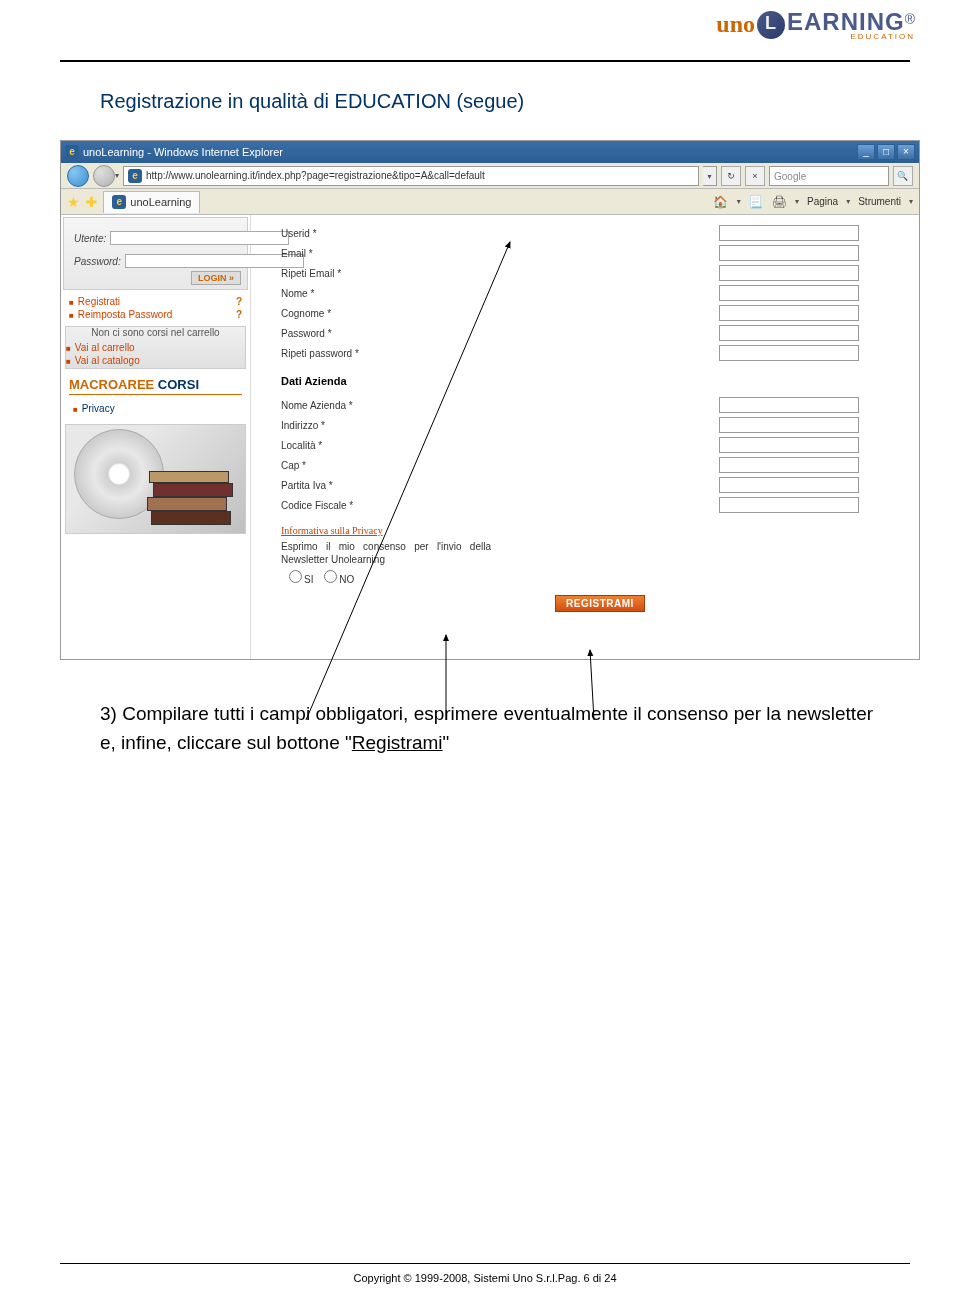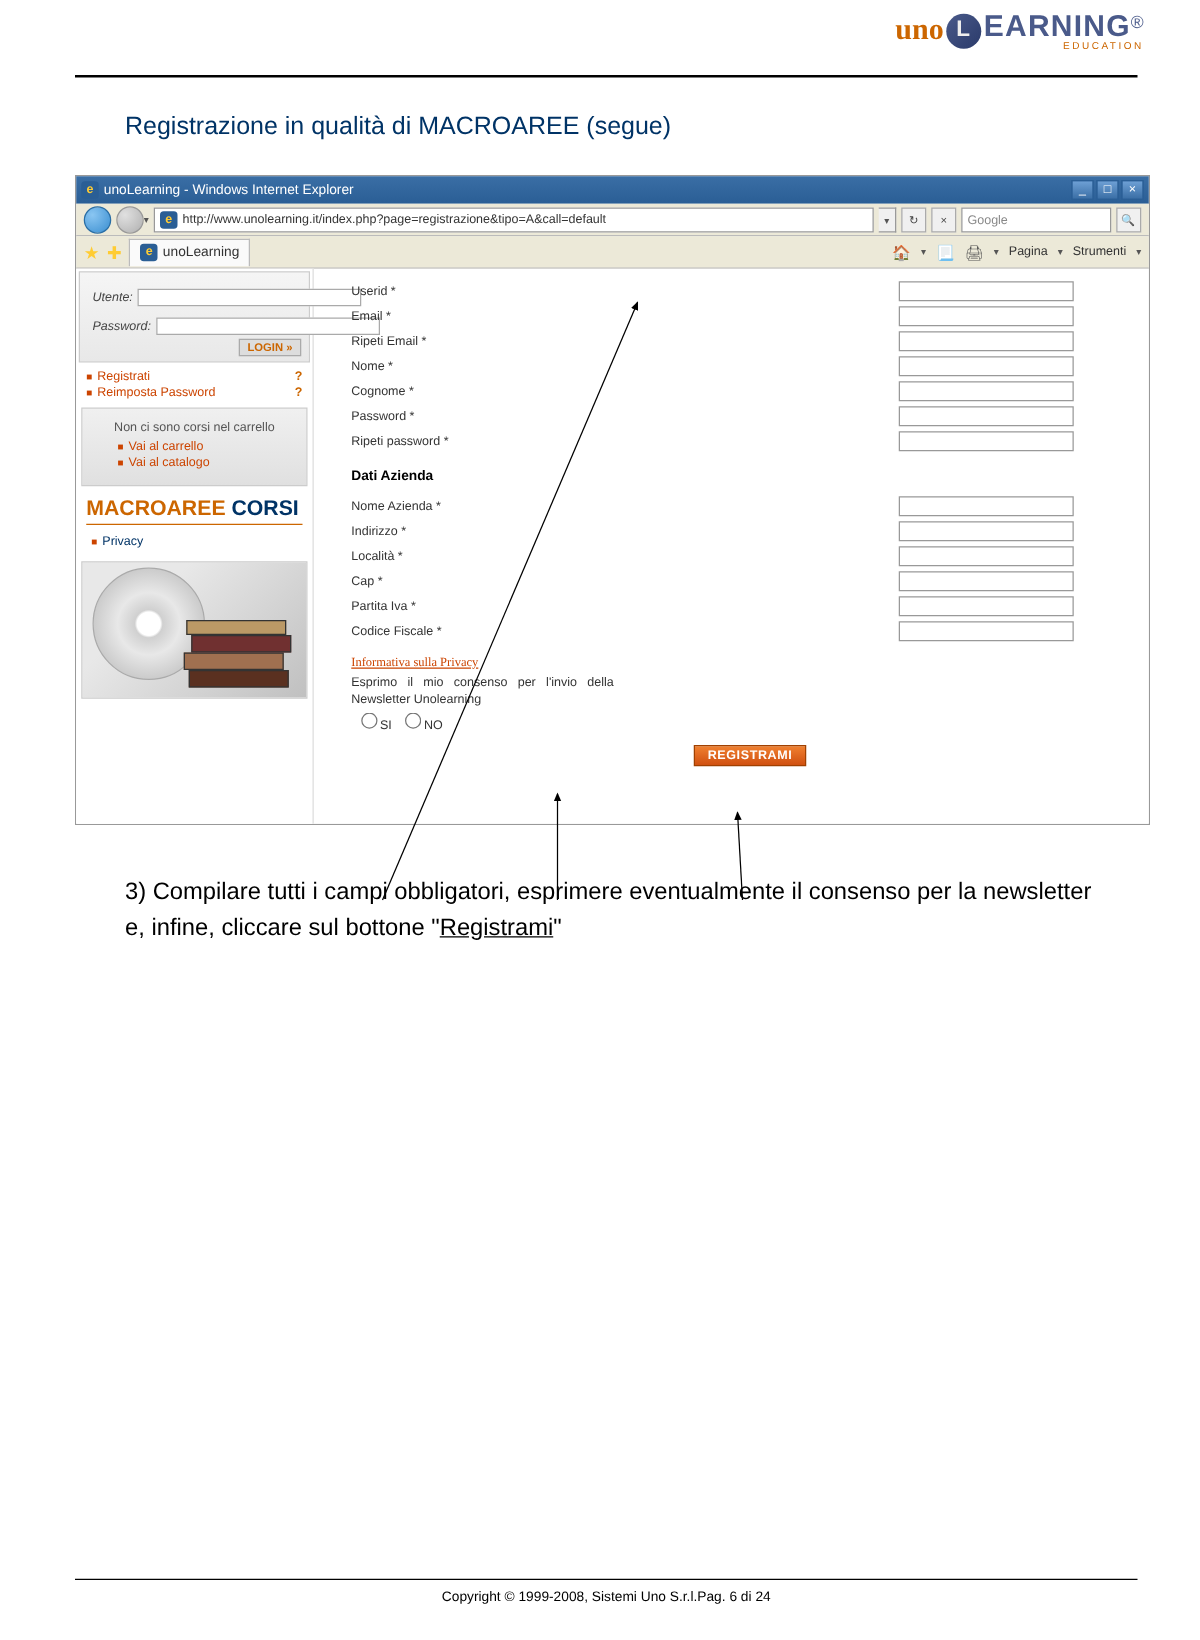--- a/index.html
+++ b/index.html
@@ -51,24 +51,24 @@
   .login-row input { flex:1; height: 14px; border: 1px solid #aaa; background:#fff;}
   .login-btn-row { text-align: right; margin-top: 2px; }
   .login-btn { background: #ddd; border: 1px solid #aaa; font-size: 9px; padding: 1px 6px; color: #cc6600; font-weight: bold;}
   .avatar { width: 26px; height: 26px; border-radius: 50%; background: radial-gradient(circle at 30% 30%, #ffe0c0, #f0c090); display:inline-block;}
   
   .side-links { margin: 6px 8px; font-size: 10px; }
   .side-link { color: #cc4400; margin: 2px 0; display: flex; align-items: center; justify-content: space-between;}
   .sq { color: #cc4400; margin-right: 4px; font-size: 8px;}
   .q-ico { color: #cc6600; font-weight: bold;}
   
-  .cart-box { background: linear-gradient(#f0f0f0,#e0e0e0); margin: 6px 4px; padding: 10px; font-size: 10px; color: #333; border: 1px solid #ccc;}
-  .cart-link { color: #cc4400; margin: 2px 18px; display:block; }
-  
-  .macro-hdr { margin: 8px 8px 2px 8px; font-size: 17px; }
+  .cart-box { background: linear-gradient(#f0f0f0,#e0e0e0); margin: 6px 4px; padding: 0; font-size: 10px; color: #333; border: 1px solid #ccc;}
+  .cart-link { color: #cc4400; margin: 2px 0; display:block; }
+  
+  .macro-hdr { margin: 8px 8px 2px 8px; font-size: 13px; }
   .macro-m { color: #cc6600; font-weight: bold;}
   .macro-c { color: #003366; font-weight: bold;}
   .macro-line { border-top: 1px solid #cc6600; margin: 2px 8px 8px 8px;}
   .privacy-item { margin: 4px 12px; font-size: 10px; color: #003366;}
   
   .cd-image { margin: 10px 4px; height: 110px; background: linear-gradient(135deg, #e8e8e8 30%, #c0c0c0); border: 1px solid #ccc; position: relative; overflow: hidden;}
   .cd-disc { position: absolute; width: 90px; height: 90px; border-radius: 50%; background: radial-gradient(circle, #fff 15%, #d0d0d0 18%, #e8e8e8 40%, #b0b0b0); left: 8px; top: 4px; border: 1px solid #aaa;}
   .books { position: absolute; right: 8px; bottom: 8px; width: 90px; height: 60px; }
   .book { position: absolute; width: 80px; height: 14px; border: 1px solid #333;}
   .b1 { background: #5a3020; bottom: 0; left: 4px;}
@@ -108,21 +108,21 @@
 <div class="page-header">
   <span class="logo-uno">uno</span>
   <span class="logo-circle"></span>
   <span>
     <span class="logo-earning">EARNING</span><span class="logo-reg">®</span>
     <span class="logo-edu">EDUCATION</span>
   </span>
 </div>
 <div class="hr1"></div>
 
-<div class="section-title">Registrazione in qualità di MACROAREE (segue)</div>
+<div class="section-title">Registrazione in qualità di EDUCATION (segue)</div>
 
 <div class="screenshot">
 
   <div class="ie-titlebar">
     <div class="ie-title-left">
       <span class="ie-e">e</span>
       <span>unoLearning - Windows Internet Explorer</span>
     </div>
     <div class="win-btns">
       <div class="win-btn">_</div>

